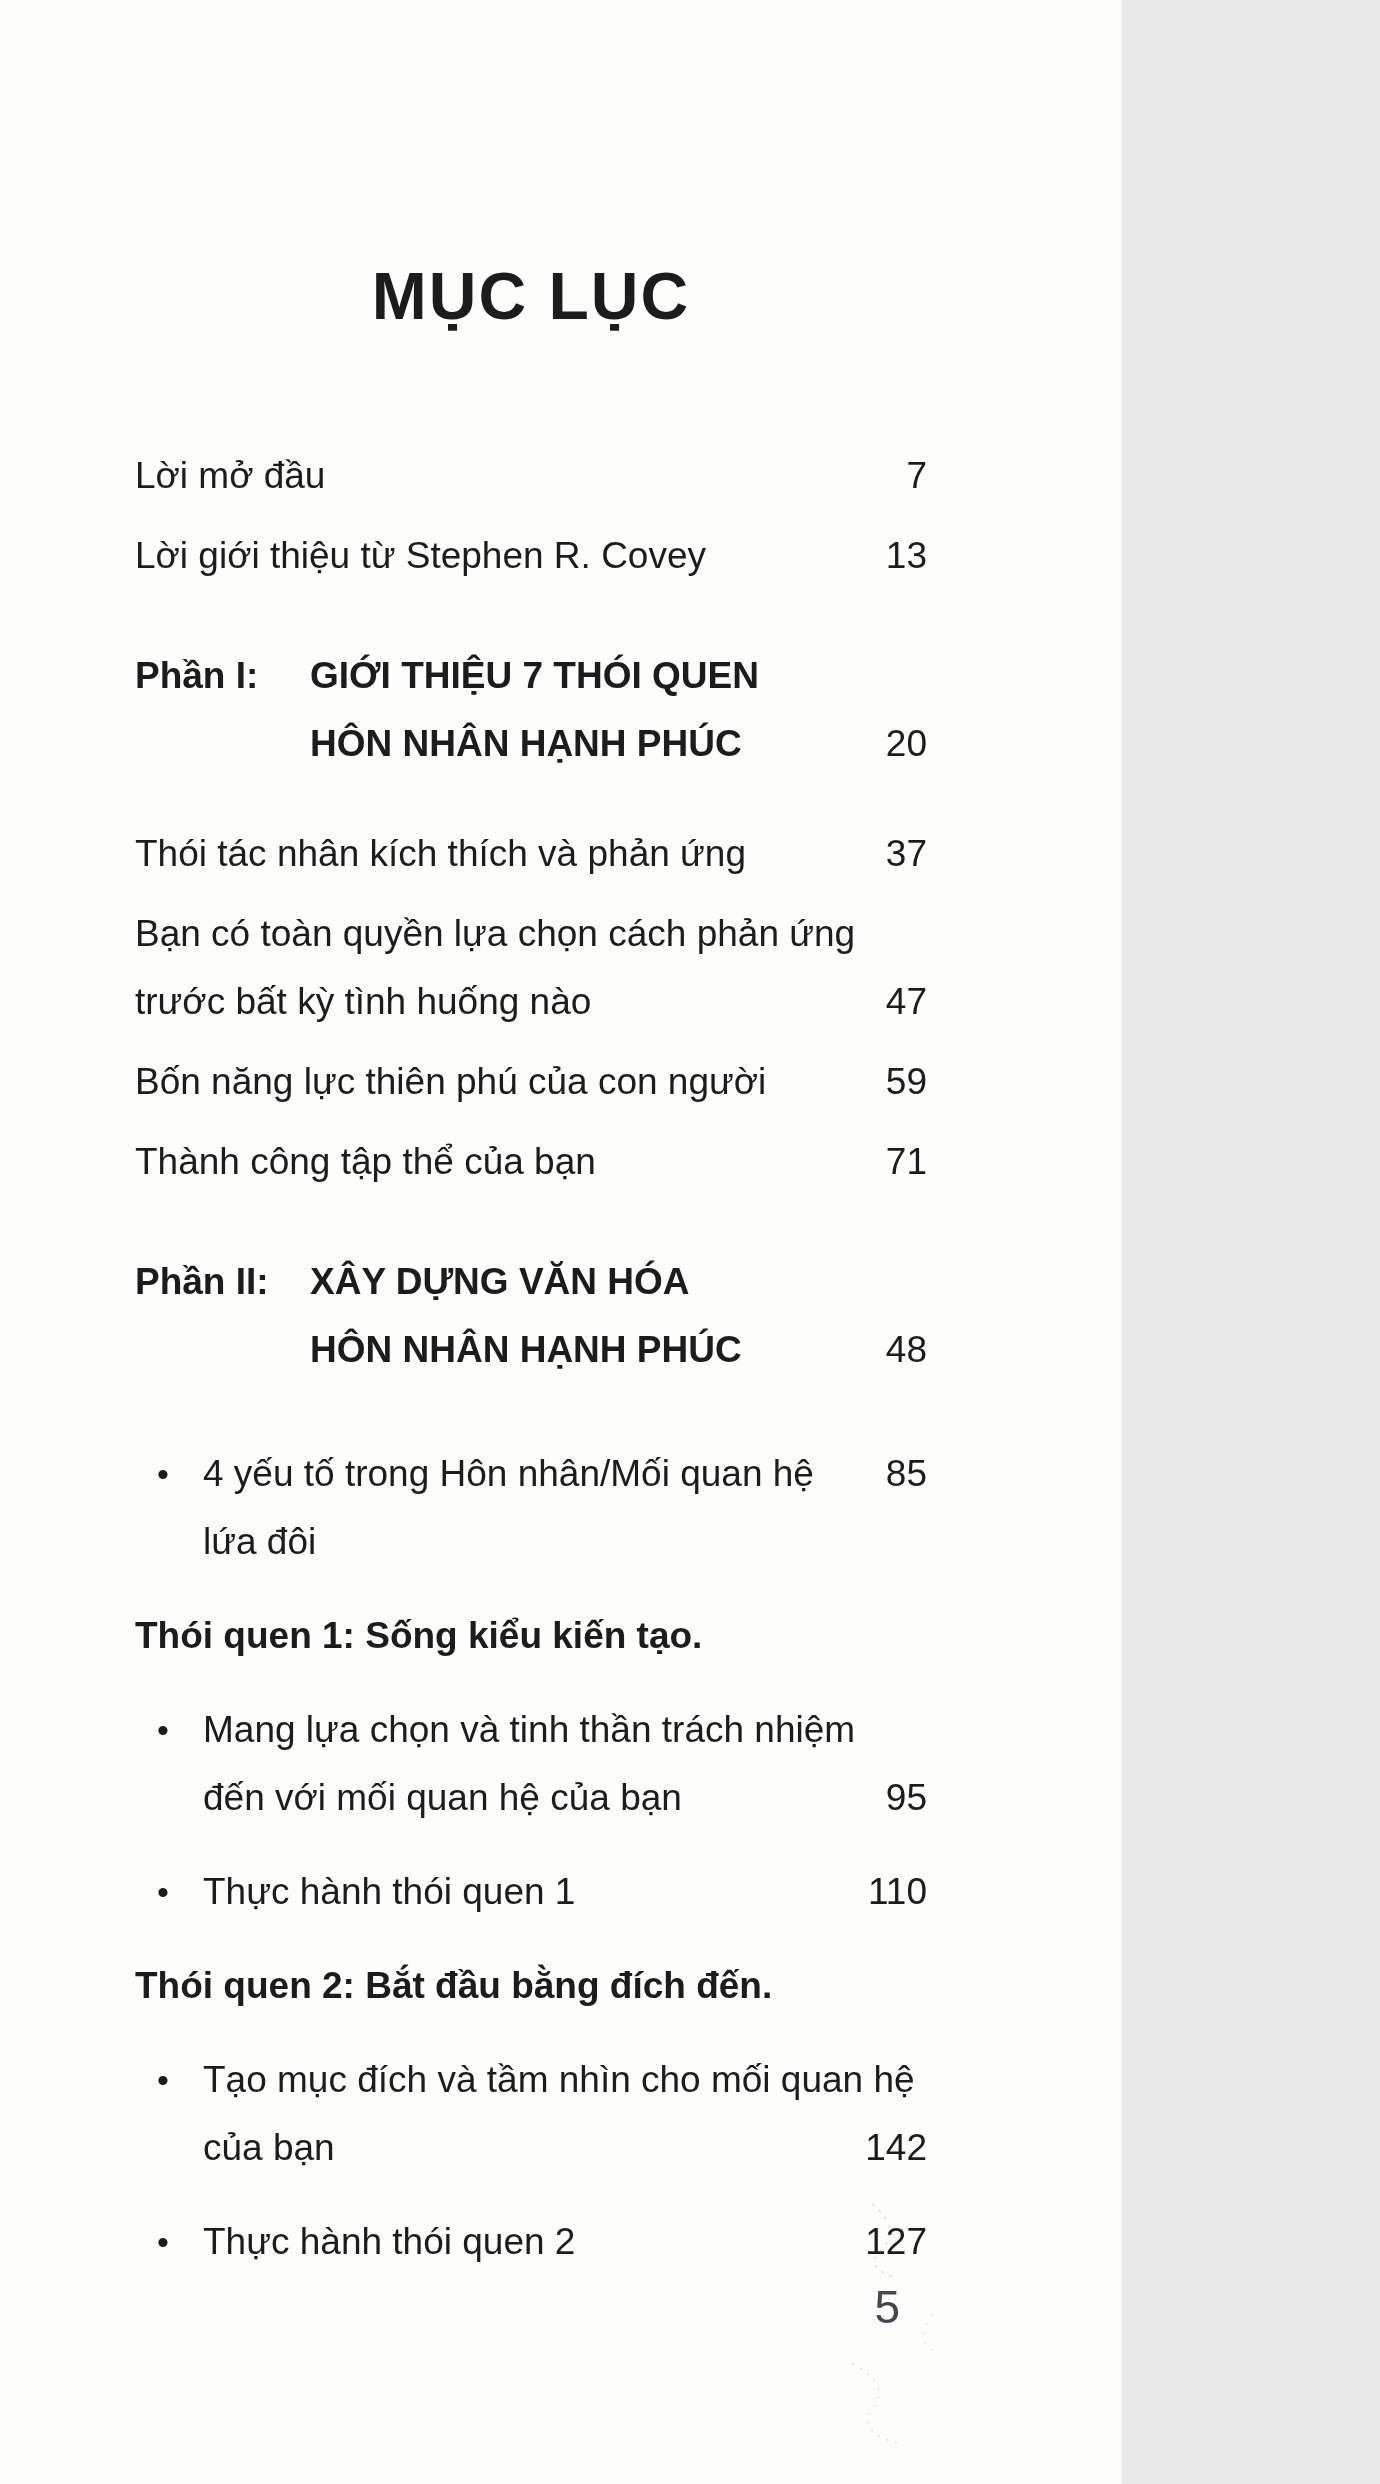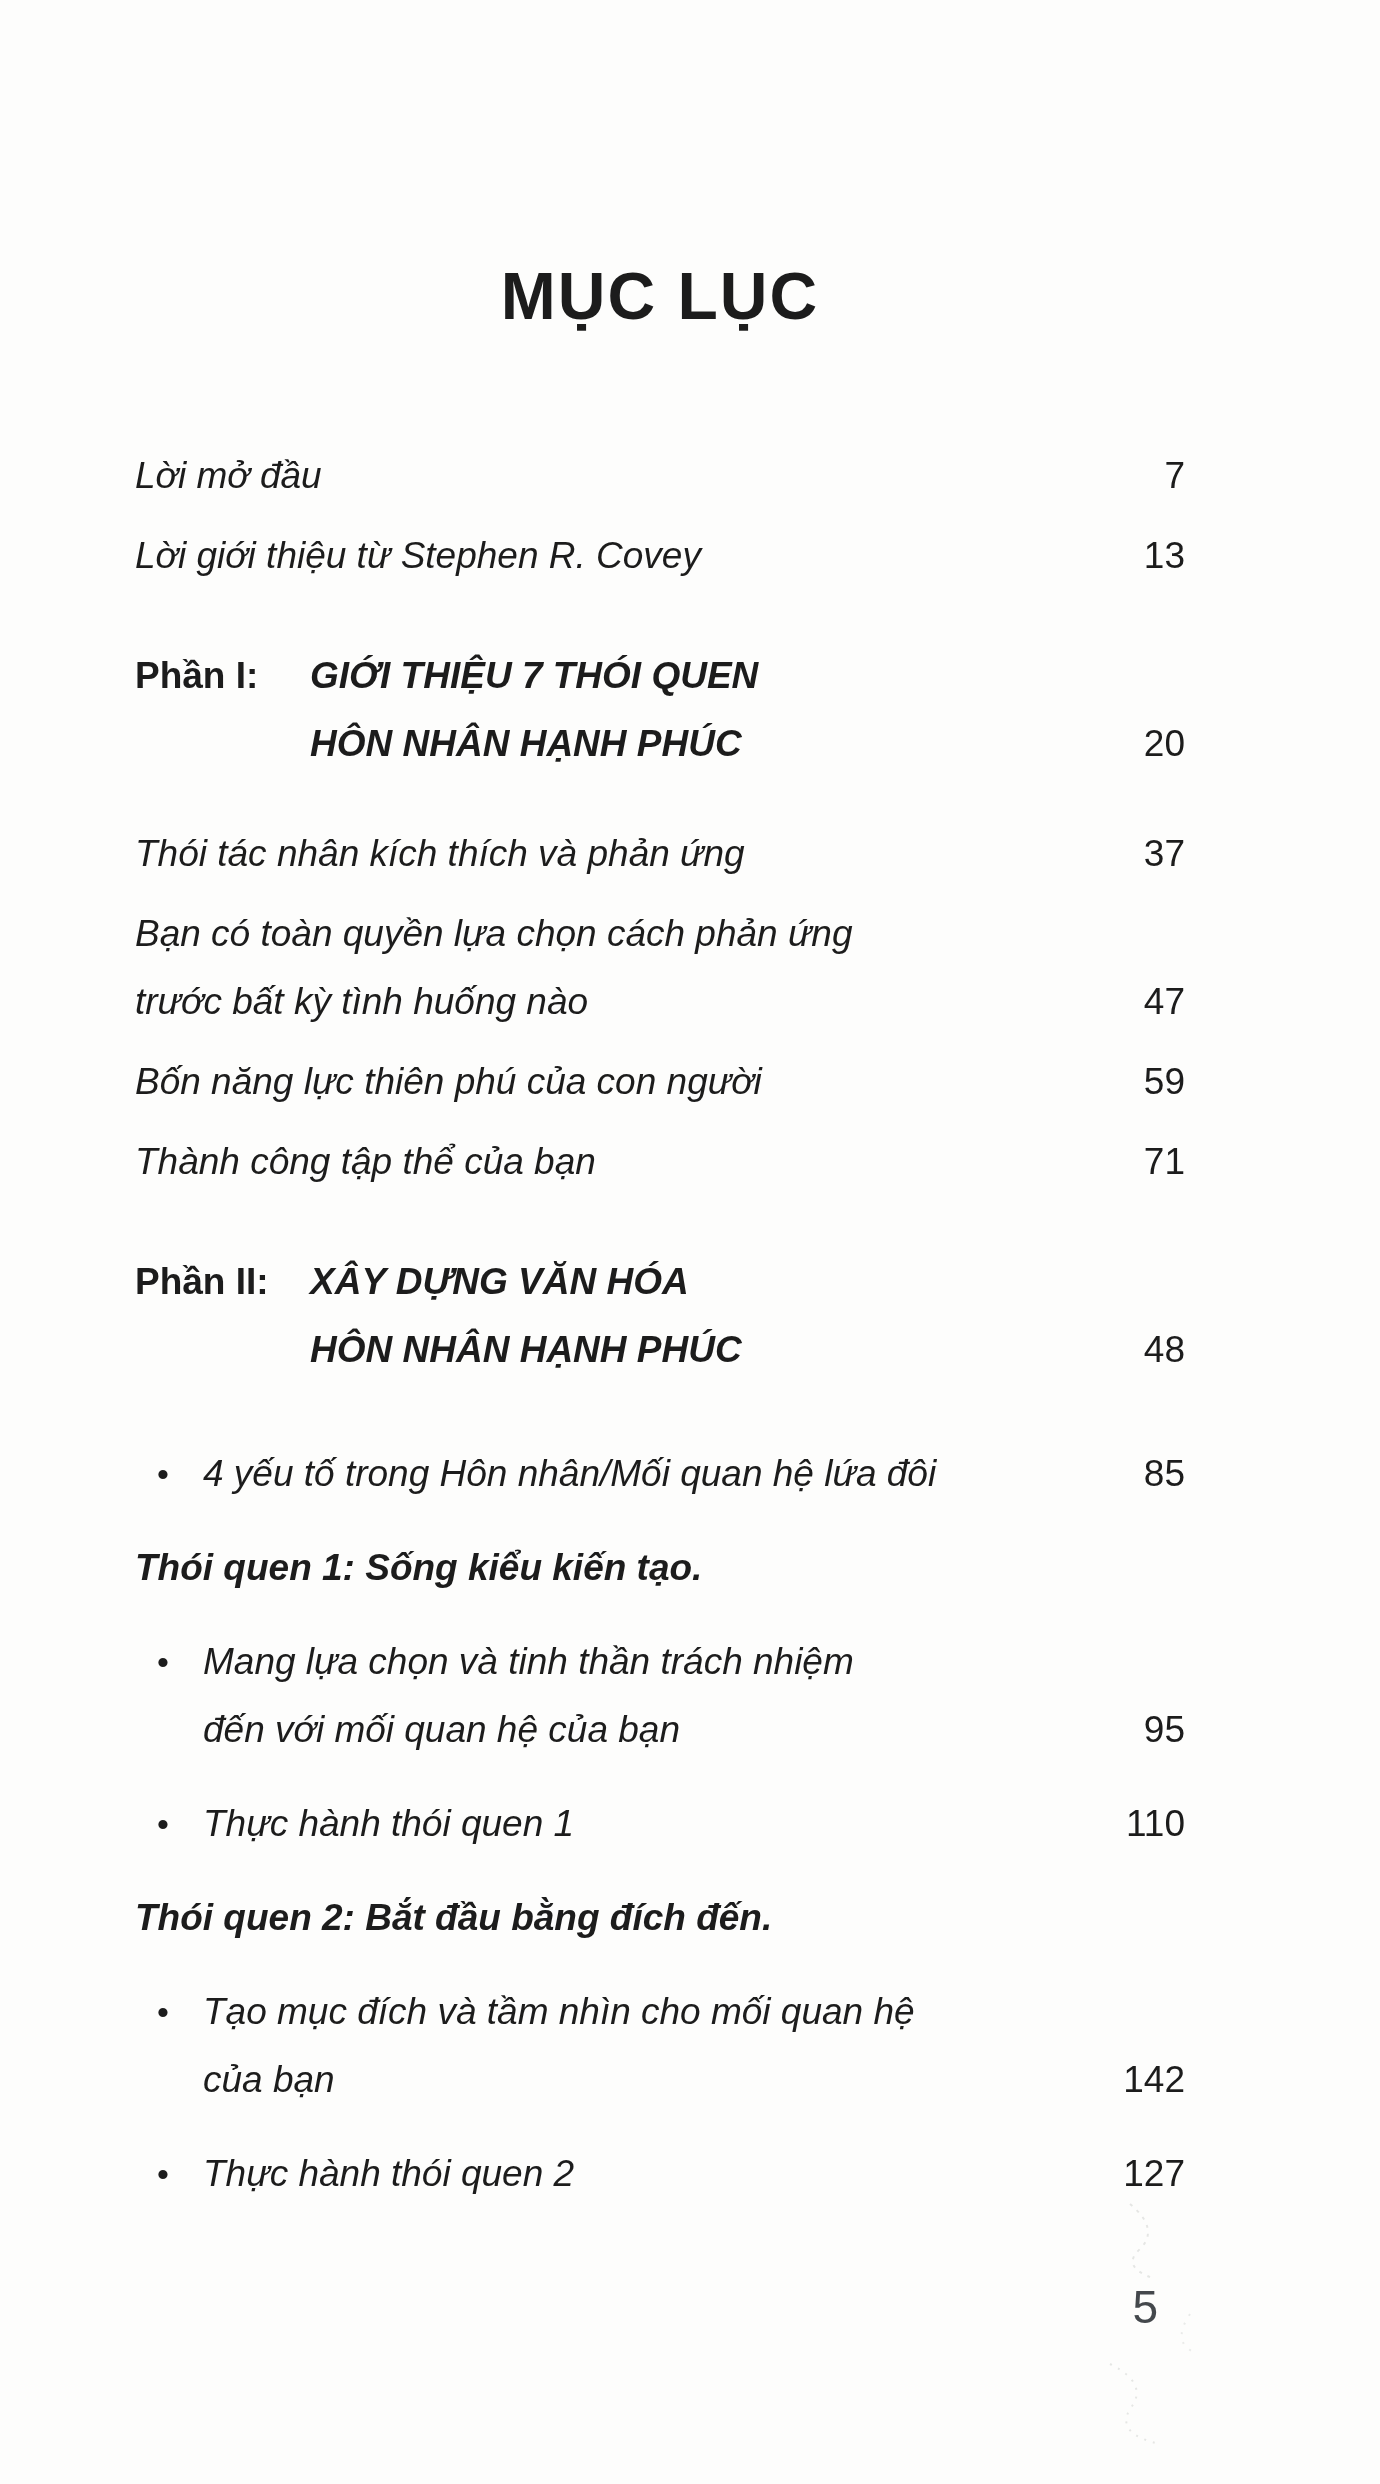--- a/index.html
+++ b/index.html
@@ -5,41 +5,41 @@
   * { margin:0; padding:0; box-sizing:border-box; }
   html,body { margin:0; padding:0; }
   body {
     width:1380px; height:2484px;
     background:#e9e9e9;
     font-family:"Liberation Sans", sans-serif;
     color:#1c1c1c;
   }
   .sheet {
     position:relative;
-    width:1380px; height:2484px;
+    width:1122px; height:2484px;
     background:#fdfdfc;
     overflow:hidden;
     padding:258px 195px 0 135px;
   }
   .title {
     text-align:center;
     font-size:66px;
     font-weight:700;
     letter-spacing:2px;
     margin-bottom:96px;
   }
   .toc { display:flex; flex-direction:column; }
   .entry { margin-top:12px; }
   .line {
     display:flex;
     align-items:baseline;
     line-height:68px;
     font-size:37px;
   }
-  .text { flex:1 1 auto;font-style:italic; }
+  .text { flex:1 1 auto; }
   .pg { flex:0 0 auto; text-align:right; min-width:64px; font-style:normal; font-weight:400; }
   .entry.part { margin-top:52px; margin-bottom:30px; }
   .entry.part .line { font-weight:700; }
   .entry.part .pg { font-weight:400; }
   .part-label { flex:0 0 175px; }
   .cont { padding-left:175px; }
   .entry.habit { margin-top:26px; }
   .entry.habit .line { font-weight:700; }
   .entry.bullet { margin-top:26px; }
   .entry.bullet .text { }

